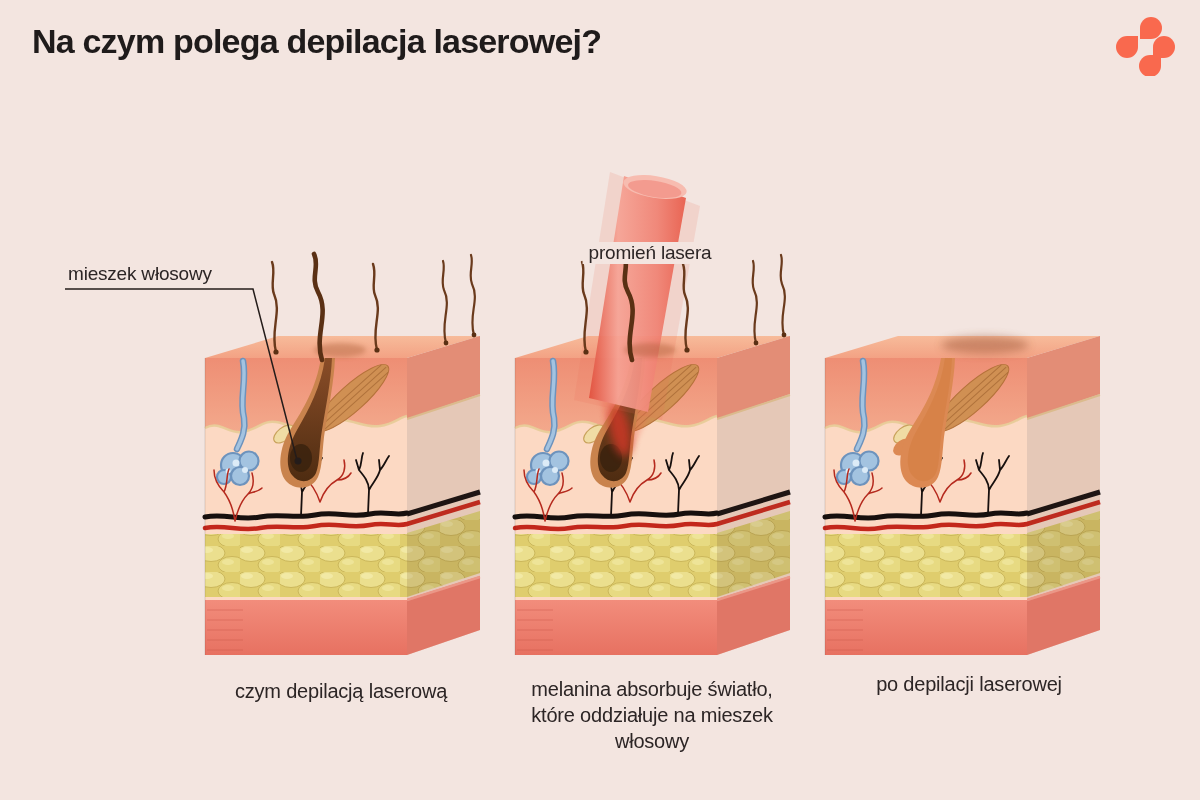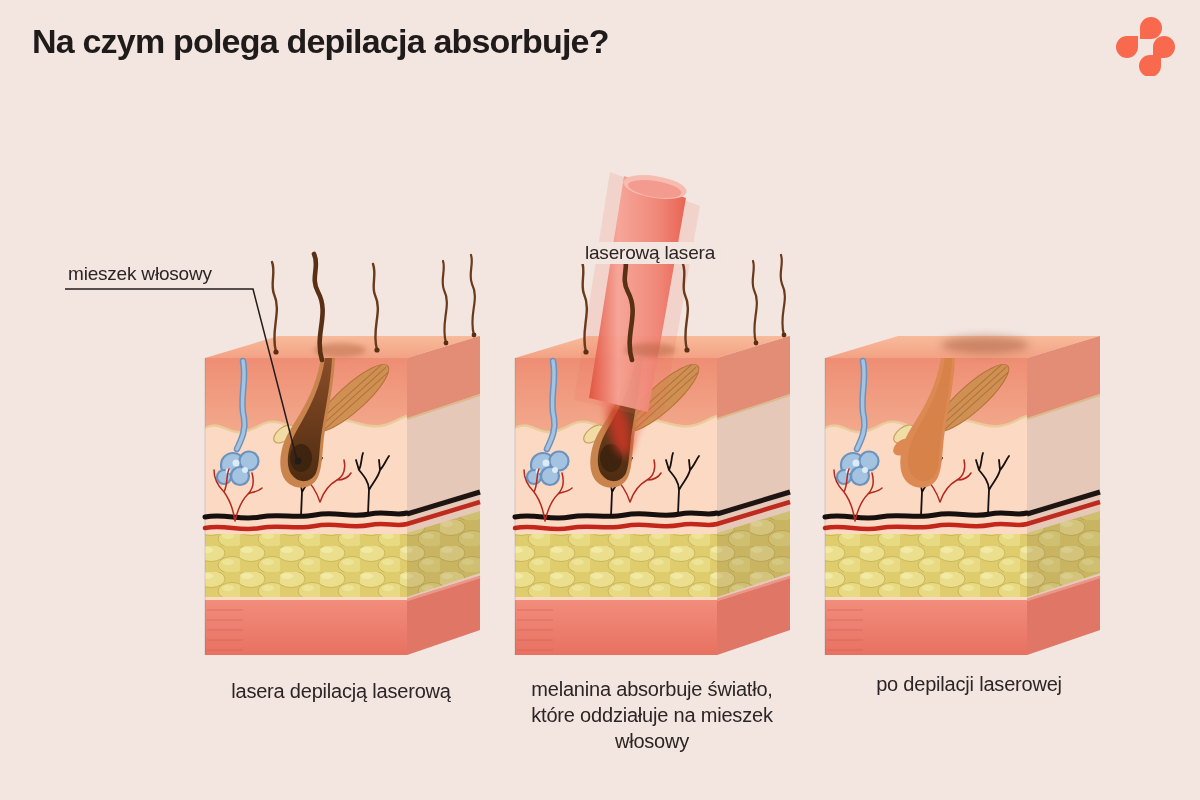--- a/index.html
+++ b/index.html
@@ -28,21 +28,21 @@
   }
   .cap-before{left:341px;top:678px;}
   .cap-during{left:652px;top:676px;}
   .cap-after{left:969px;top:671px;}
 </style>
 </head>
 <body>
 
 <div class="stage">
 
-  <h1 class="title">Na czym polega depilacja absorbuje?</h1>
+  <h1 class="title">Na czym polega depilacja laserowej?</h1>
 
   <svg class="logo" viewBox="0 0 74 66" aria-hidden="true">
     <defs>
       <path id="petal" d="M11,0 A11,11 0 1 0 0,11 L11,11 Z"></path>
     </defs>
     <g fill="#f9694e">
       <use href="#petal" transform="translate(39,18) rotate(90)"></use>
       <use href="#petal" transform="translate(15,37) rotate(270)"></use>
       <use href="#petal" transform="translate(52,37) rotate(90)"></use>
       <use href="#petal" transform="translate(38,56) rotate(270)"></use>
@@ -195,21 +195,21 @@
     <g>
       <use href="#blk" x="620"></use>
       <ellipse cx="985" cy="345" rx="44" ry="9" fill="#8d4425" opacity="0.4" filter="url(#f2)"></ellipse>
       <ellipse cx="903" cy="447" rx="11" ry="7" transform="rotate(-35 903 447)" fill="#dc8953"></ellipse>
       <use href="#folShape" x="620" fill="#dc8953"></use>
       <use href="#folInner" x="620" fill="#d0793c" opacity="0.45"></use>
     </g>
   </svg>
 
   <div class="ann ann-follicle">mieszek włosowy</div>
-  <div class="ann ann-laser">laserową lasera</div>
-
-  <div class="caption cap-before">lasera depilacją laserową</div>
+  <div class="ann ann-laser">promień lasera</div>
+
+  <div class="caption cap-before">czym depilacją laserową</div>
   <div class="caption cap-during">melanina absorbuje światło,
 które oddziałuje na mieszek
 włosowy</div>
   <div class="caption cap-after">po depilacji laserowej</div>
 
 </div>
 
 </body></html>

